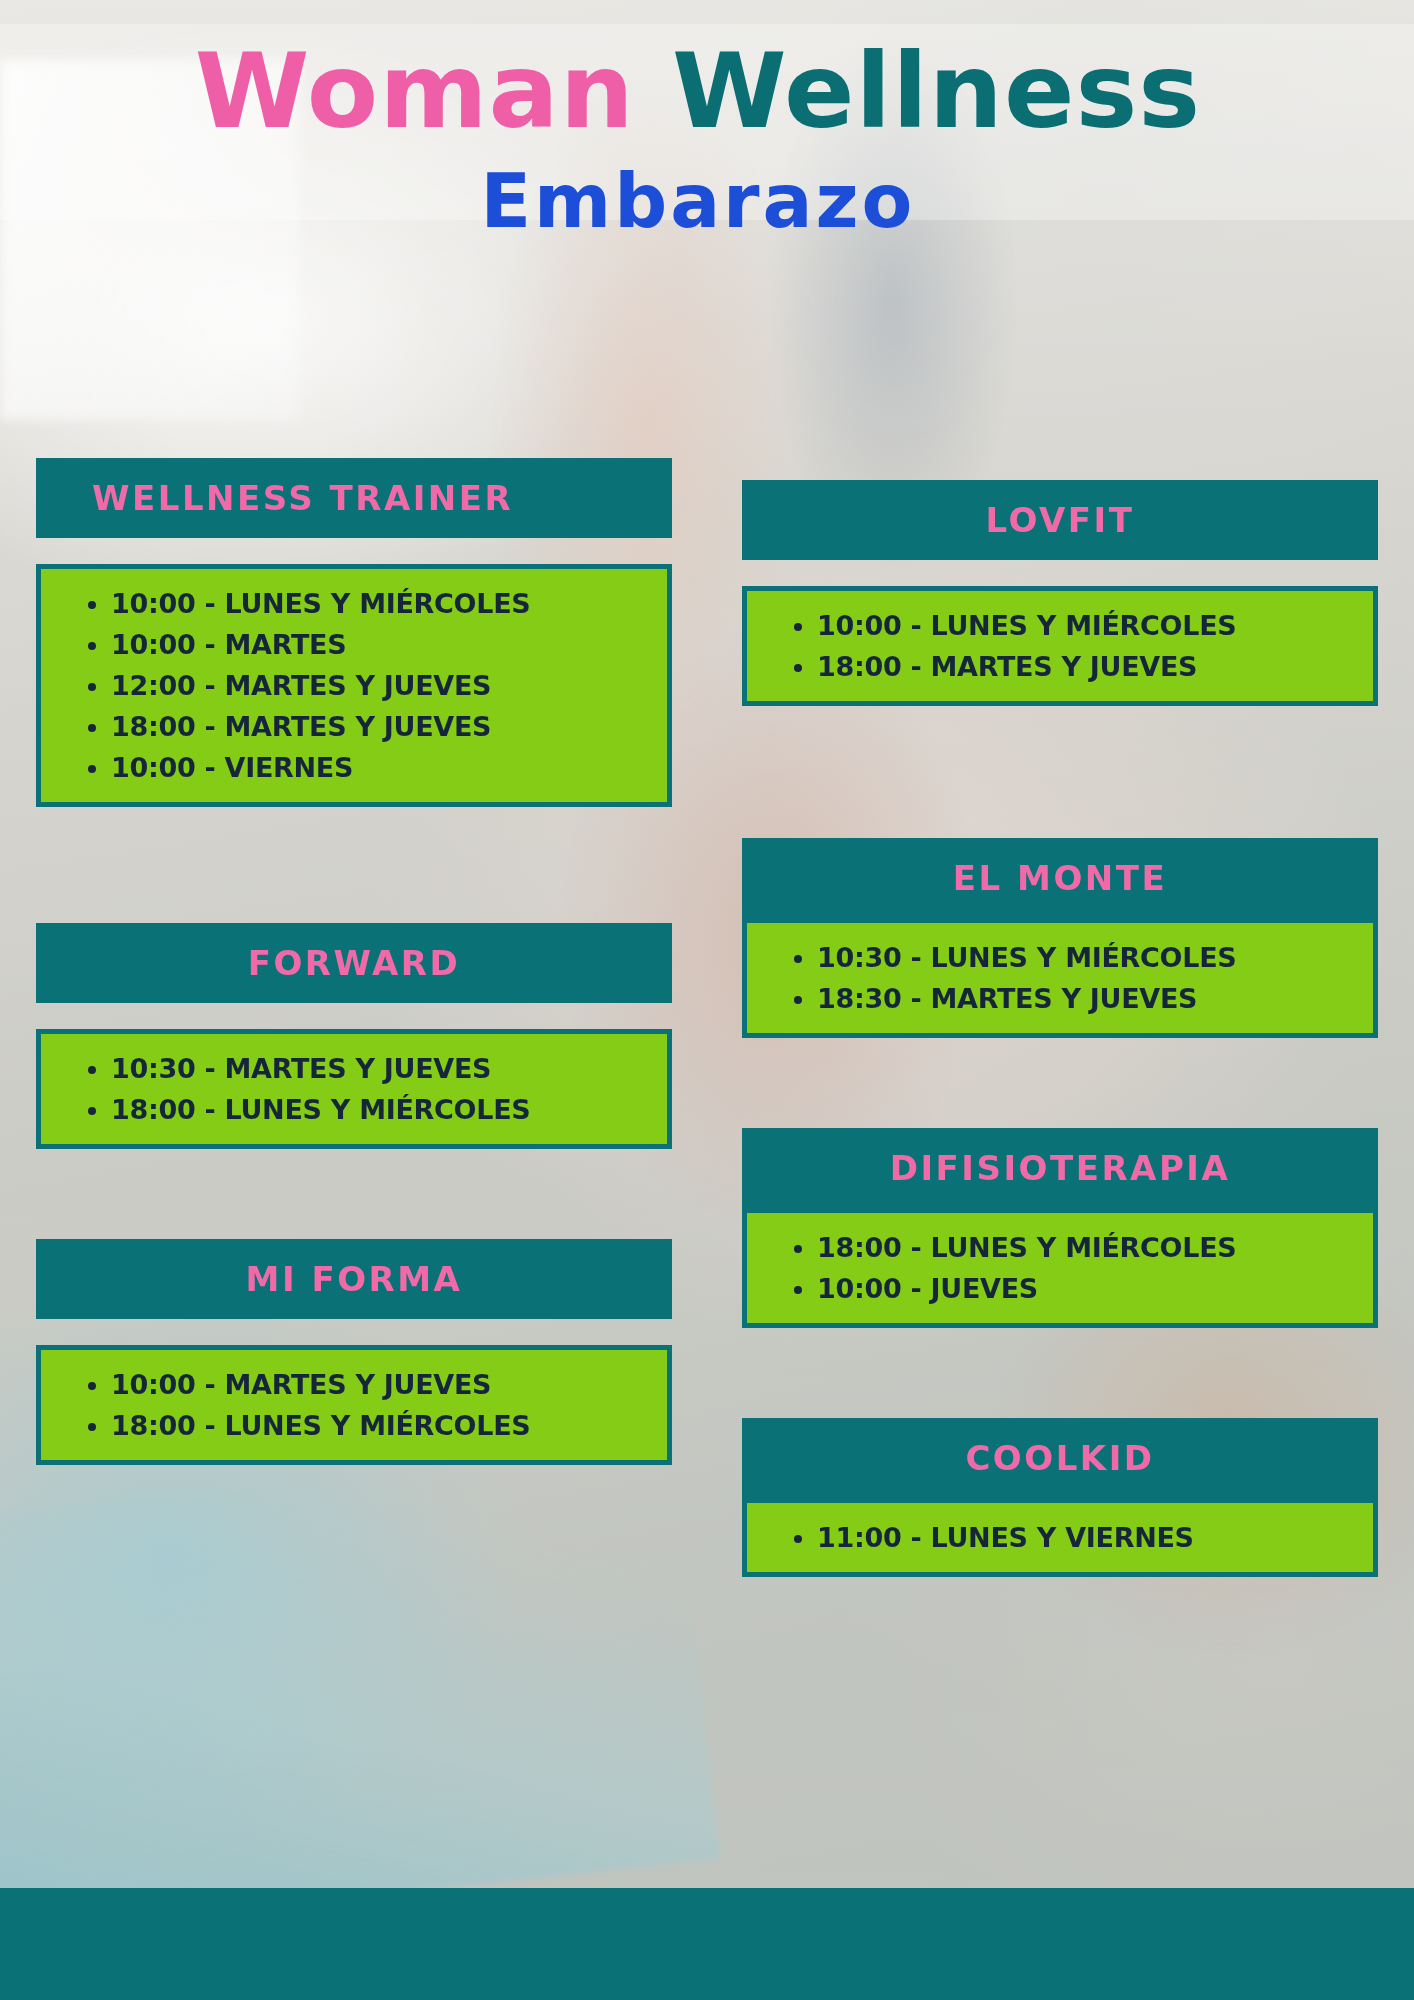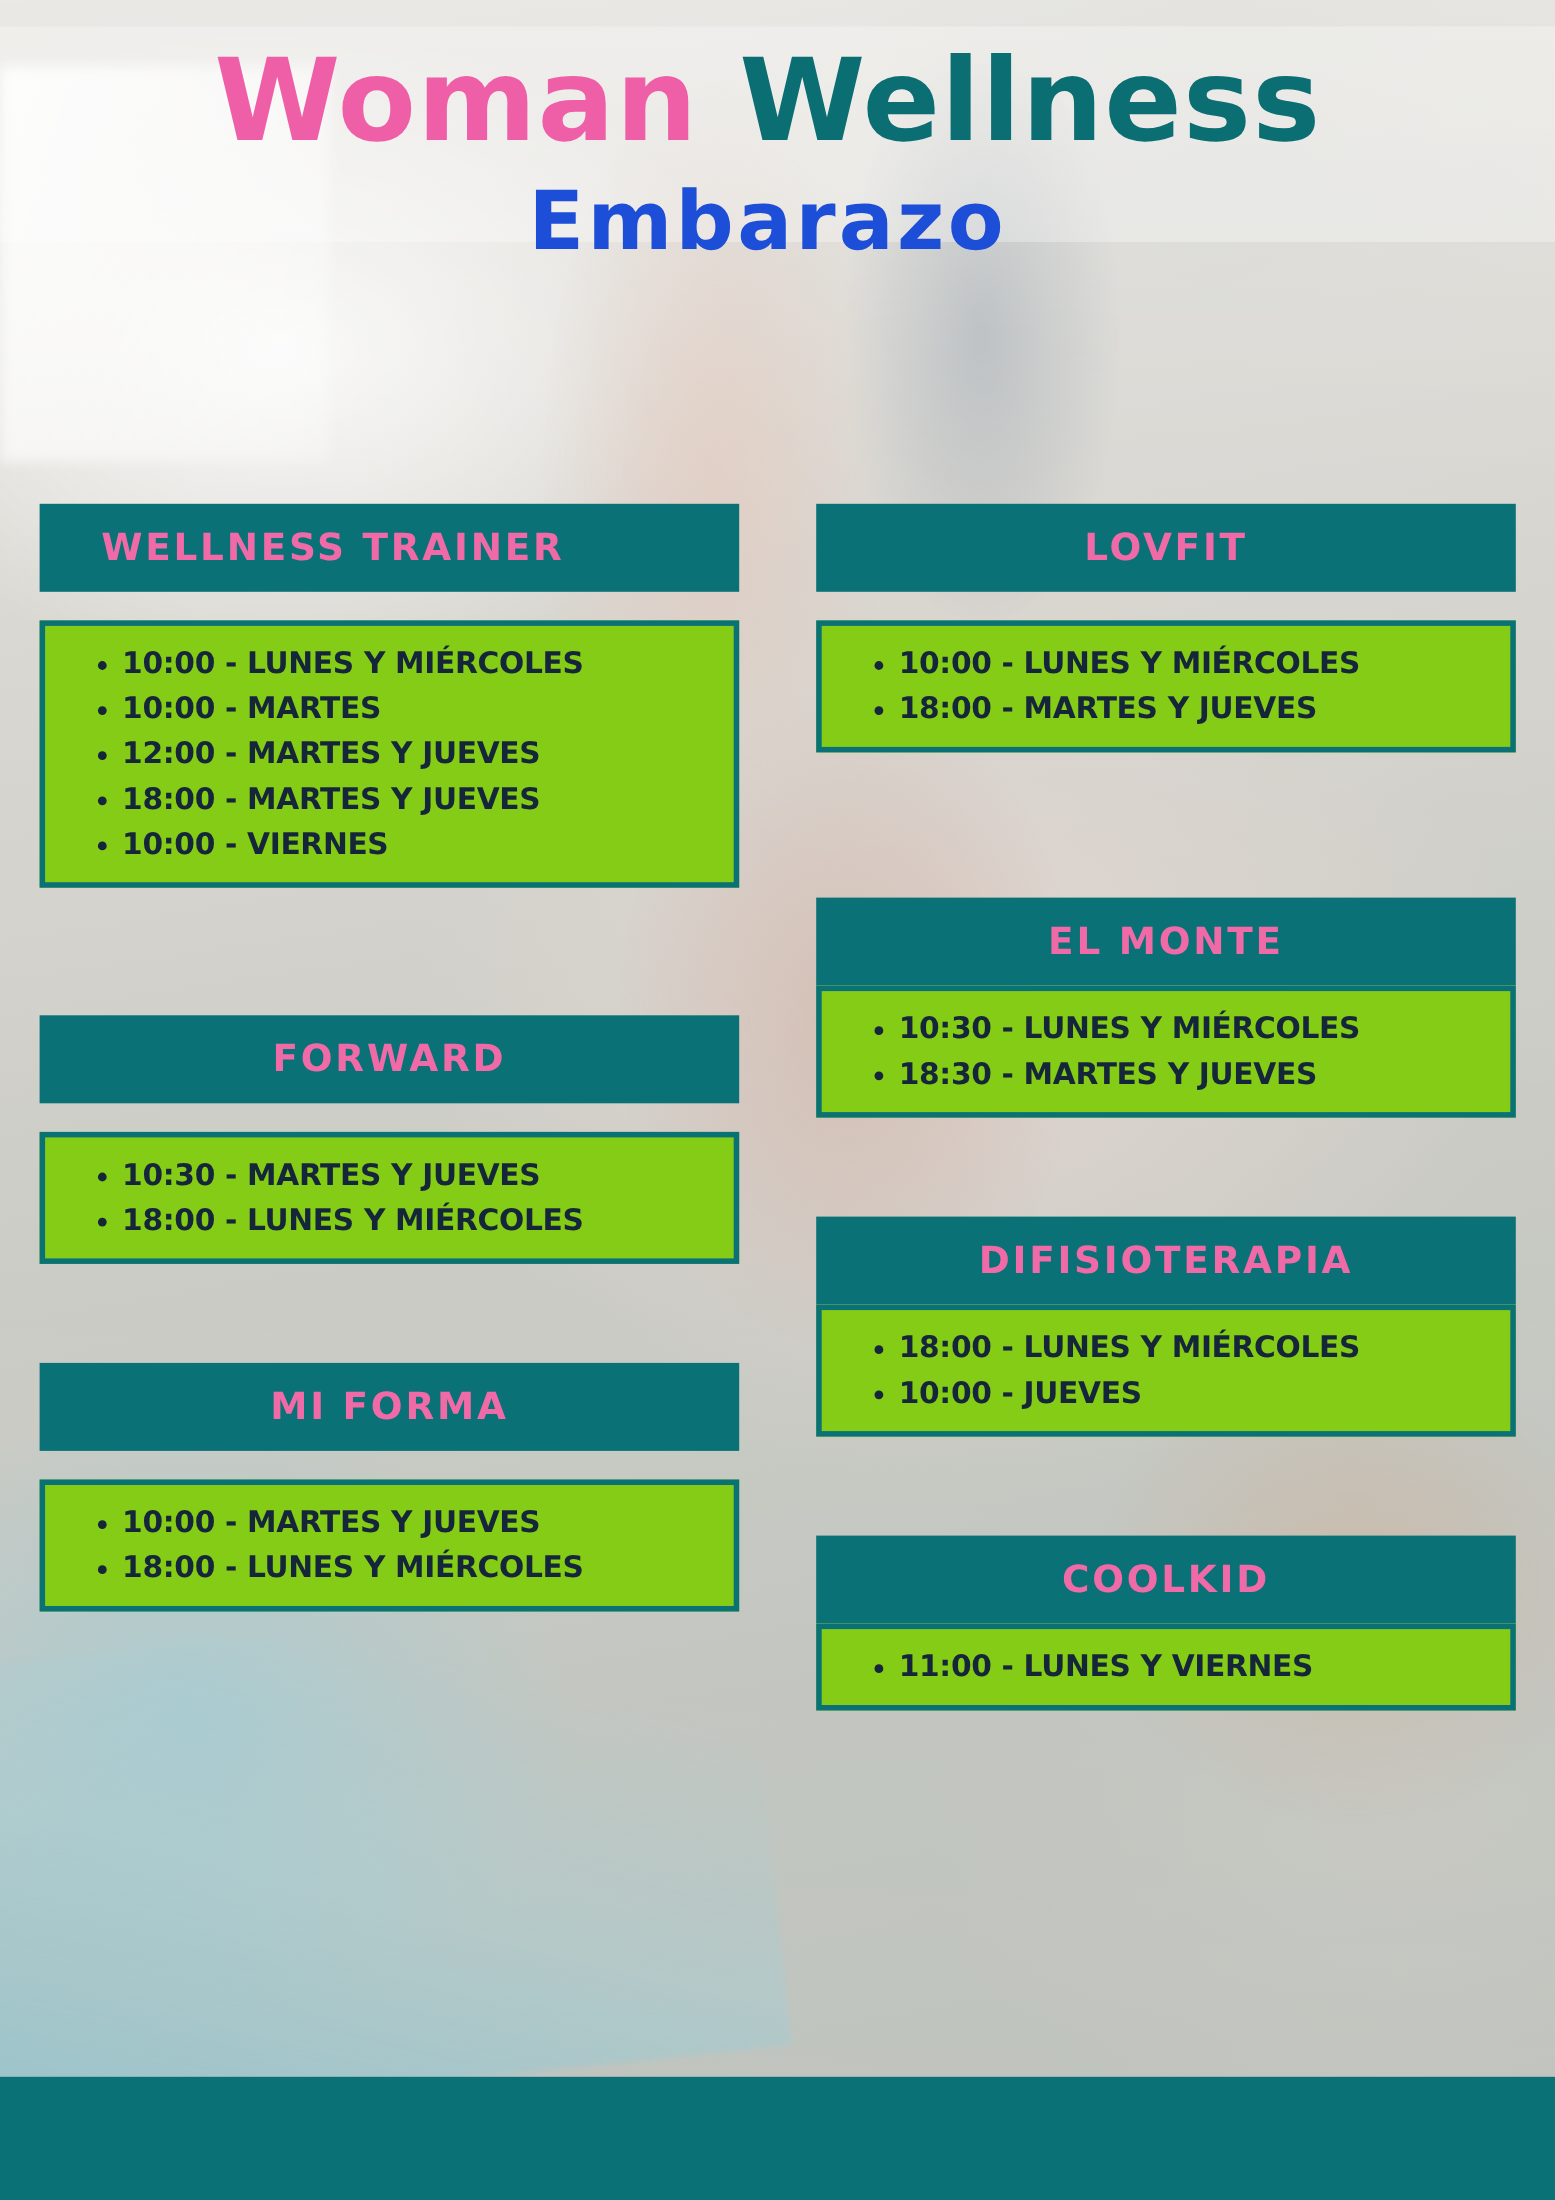--- a/index.html
+++ b/index.html
@@ -122,21 +122,21 @@
     left: 0;
     top: 0;
     width: 1414px;
     height: 2000px;
     z-index: 4;
   }
   .col {
     position: absolute;
   }
   .col-left  { left: 36px;  top: 430px; width: 636px; }
-  .col-right { left: 742px; top: 430px; width: 636px; }
+  .col-right { left: 742px; top: 452px; width: 636px; }
 
   .block { margin-bottom: 0; margin-top: 28px; }
 
   .block-header {
     background: #0a7276;
     color: #f06aa8;
     font-family: "DejaVu Sans", sans-serif;
     font-size: 34px;
     font-weight: bold;
     letter-spacing: 2.5px;

